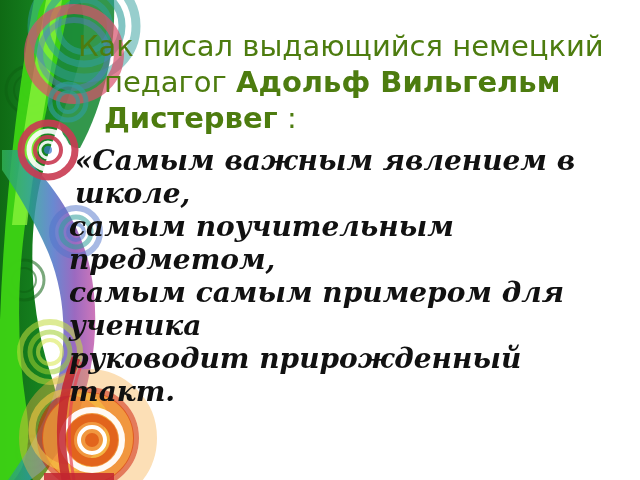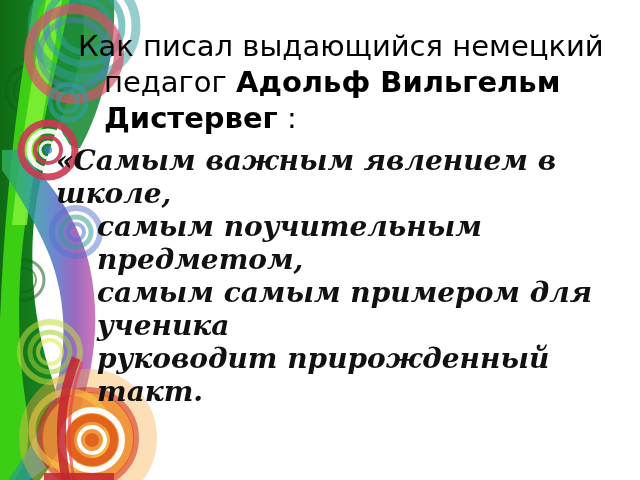--- a/index.html
+++ b/index.html
@@ -13,43 +13,43 @@
     font-family: "DejaVu Sans", "Liberation Sans", sans-serif;
   }
 
   .decor {
     position: absolute;
     left: 0; top: 0;
     width: 640px; height: 480px;
     pointer-events: none;
   }
 
-  .textblock { position: absolute; left: 0; right: 6px; color: #000000; }
+  .textblock { position: absolute; left: 0; right: 6px; color: #4d7c0f; }
 
   .title-block {
     top: 28px;
     font-size: 29px;
     line-height: 36px;
     font-weight: 400;
   }
   .title-block .tline { padding-left: 104px; }
   .title-block .tline.first { padding-left: 78px; }
   .title-block .b { font-weight: 700; }
 
   .quote-block {
     top: 144px;
     font-family: "DejaVu Serif", "Liberation Serif", serif;
     font-style: italic;
     font-weight: 700;
     font-size: 28px;
     line-height: 33px;
     color: #111;
   }
-  .quote-block .tline { padding-left: 97px; }
-  .quote-block .tline.first { padding-left: 56px; }
+  .quote-block .tline { padding-left: 69px; }
+  .quote-block .tline.first { padding-left: 75px; }
 </style>
 </head>
 <body>
 
 <div class="slide">
 
   <svg class="decor" viewBox="0 0 640 480" xmlns="http://www.w3.org/2000/svg" aria-hidden="true">
     <defs>
       <linearGradient id="rainbow" x1="0" y1="0" x2="1" y2="0">
         <stop offset="0" stop-color="#2fae52"></stop>

